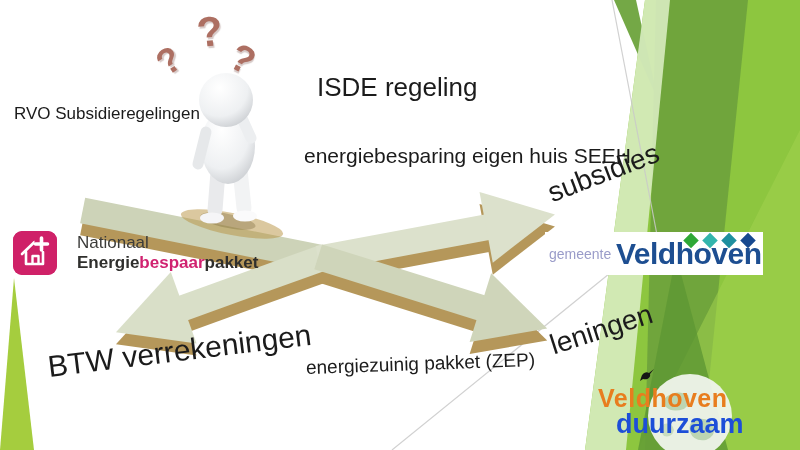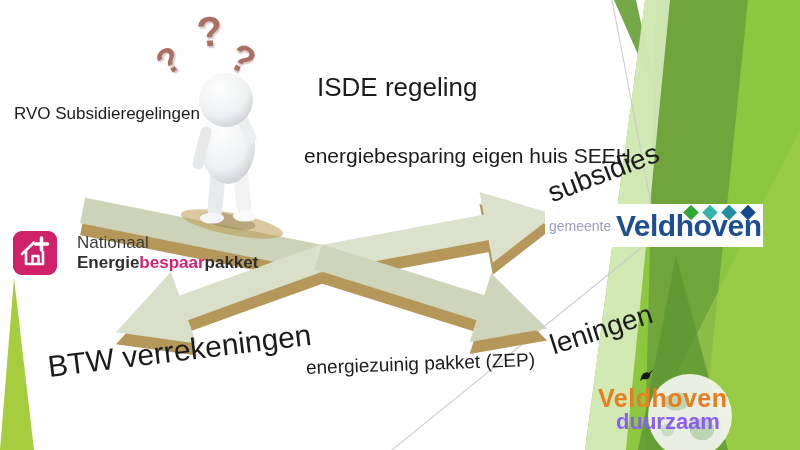--- a/index.html
+++ b/index.html
@@ -21,30 +21,30 @@
   .qmark.q2{left:197px;top:8px;font-size:42px;transform:rotate(-6deg);}
   .qmark.q3{left:231px;top:38px;font-size:38px;transform:rotate(27deg);}
   
   .ebf{position:absolute;left:13px;top:231px;display:flex;align-items:center;gap:20px;}
   .ebf-icon{width:44px;height:44px;border-radius:9px;background:#cf2168;flex:0 0 auto;}
   .ebf-text{line-height:20px;font-size:17px;}
   .ebf-line1{color:#3c3c3a;}
   .ebf-line2{font-weight:700;color:#2f2f2d;}
   .ebf-hl{color:#d02270;}
   
-  .gem{position:absolute;left:545px;top:204px;width:218px;height:43px;background:#ffffff;}
+  .gem{position:absolute;left:545px;top:232px;width:218px;height:43px;background:#ffffff;}
   .gem-small{position:absolute;left:4px;top:14px;font-size:14px;color:#9a9cc9;}
   .gem-name{position:absolute;left:71px;top:5px;font-size:30px;font-weight:700;color:#1d4e91;letter-spacing:-0.5px;}
   .gem-diamonds{position:absolute;left:136px;top:0px;}
   
   .duz{position:absolute;left:594px;top:366px;width:196px;height:84px;}
   .duz-globe{position:absolute;left:52px;top:6px;}
   .duz-bird{position:absolute;left:44px;top:0px;}
   .duz-line1{position:absolute;left:4px;top:18px;font-size:25px;font-weight:700;color:#e87d1e;letter-spacing:.5px;}
-  .duz-line2{position:absolute;left:22px;top:43px;font-size:22px;font-weight:700;color:#8b5cf6;}
+  .duz-line2{position:absolute;left:22px;top:43px;font-size:27px;font-weight:700;color:#1d4ed8;}
 </style>
 </head>
 <body>
 
 <div class="slide">
 
   <svg class="canvas" width="800" height="450" viewBox="0 0 800 450">
     <defs>
       <radialGradient id="fg" cx="38%" cy="28%" r="80%">
         <stop offset="0%" stop-color="#ffffff"></stop>

